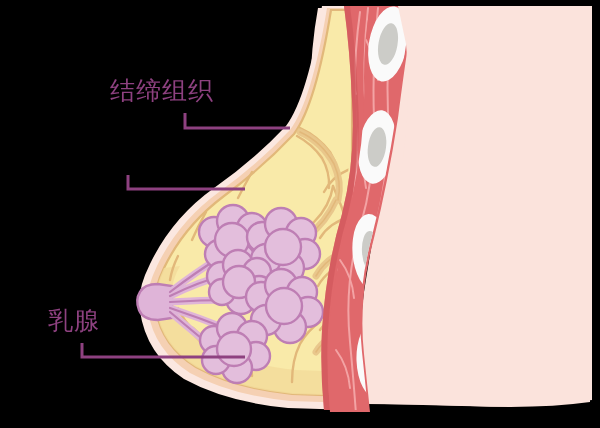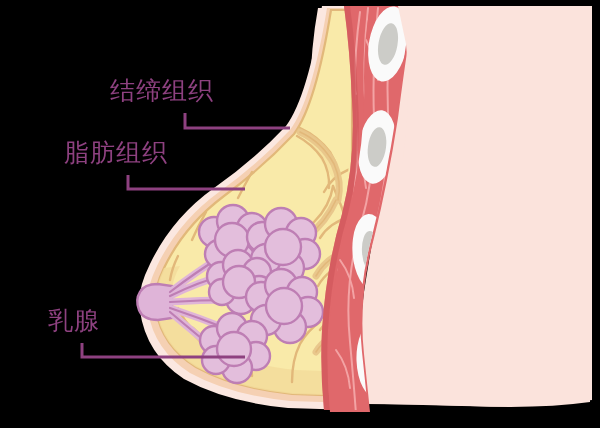--- a/index.html
+++ b/index.html
@@ -312,17 +312,16 @@
 
       <path d="M 128 175 L 128 189 L 245 189"></path>
 
       <path d="M 82 343 L 82 357 L 245 357"></path>
     </g>
 
   </svg>
 
   <div class="anno-text" id="label-connective" style="color:#8E4180">结缔组织</div>
 
-  <div class="anno-text" id="label-adipose" style="color:#8E4180">脂肪组织</div>
 
   <div class="anno-text" id="label-gland" style="color:#8E4180">乳腺</div>
 
 </div>
 
 </body></html>

